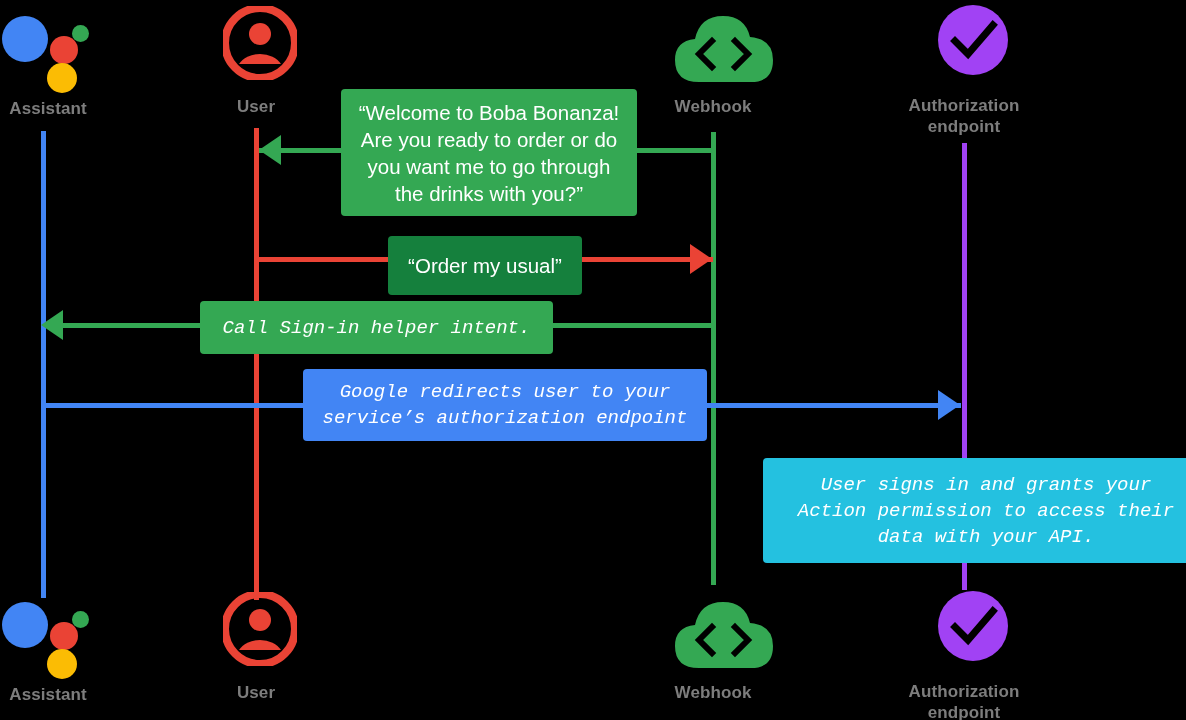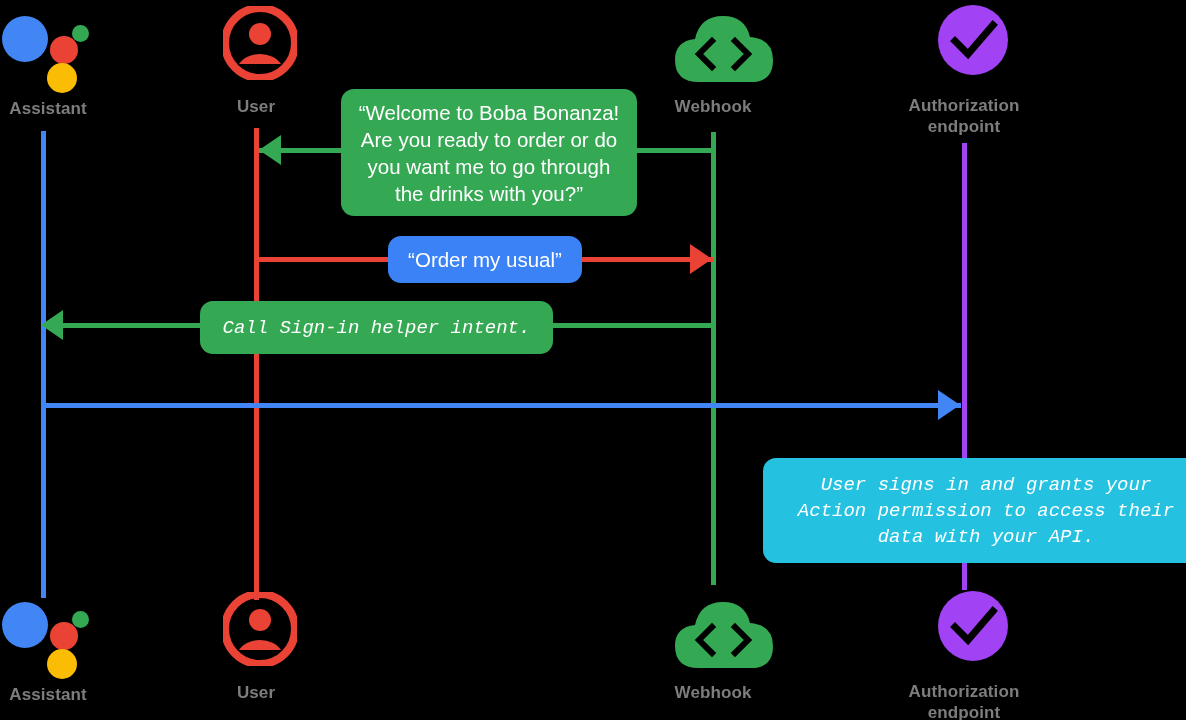--- a/index.html
+++ b/index.html
@@ -73,21 +73,21 @@
     height: 0;
     border-top: 15px solid transparent;
     border-bottom: 15px solid transparent;
   }
   .arrow-right { border-left-width: 22px; border-left-style: solid; }
   .arrow-left  { border-right-width: 22px; border-right-style: solid; }
 
   
   .bubble {
     position: absolute;
-    border-radius: 13px;
+    border-radius: 4px;
     color: #ffffff;
     box-sizing: border-box;
     display: flex;
     align-items: center;
     justify-content: center;
     text-align: center;
     white-space: pre-line;
   }
   .bubble-sans {
     font-family: "Liberation Sans", sans-serif;
@@ -121,24 +121,26 @@
   <div class="arrowhead arrow-left" style="left:41px; top:310px; border-right-color:#34A853;"></div>
 
   <div class="conn-line" style="left:41px; top:403px; width:920px; background:#4285F4;"></div>
   <div class="arrowhead arrow-right" style="left:938px; top:390px; border-left-color:#4285F4;"></div>
 
   <div class="bubble bubble-sans" style="left:341px; top:89px; width:296px; height:127px; background:#34A853;">“Welcome to Boba Bonanza!
 Are you ready to order or do
 you want me to go through
 the drinks with you?”</div>
 
-  <div class="bubble bubble-sans" style="left:388px; top:236px; width:194px; height:47px; background:#3b82f6;">“Order my usual”</div>
+  <div class="bubble bubble-sans" style="left:388px; top:236px; width:194px; height:59px; background:#15803d;">“Order my usual”</div>
 
   <div class="bubble bubble-mono" style="left:200px; top:301px; width:353px; height:53px; background:#34A853;">Call Sign-in helper intent.</div>
 
+  <div class="bubble bubble-mono" style="left:303px; top:369px; width:404px; height:72px; background:#4285F4;">Google redirects user to your
+service’s authorization endpoint</div>
 
   <div class="bubble bubble-mono" style="left:740px; top:458px; width:446px; height:105px; background:#24C1E0;margin-left:23px;">User signs in and grants your
 Action permission to access their
 data with your API.</div>
 
   <div class="actor" style="left:-47px; top:8px;">
     <div class="actor-icon">
       <span class="ga-dot ga-blue"></span>
       <span class="ga-dot ga-red"></span>
       <span class="ga-dot ga-green"></span>

